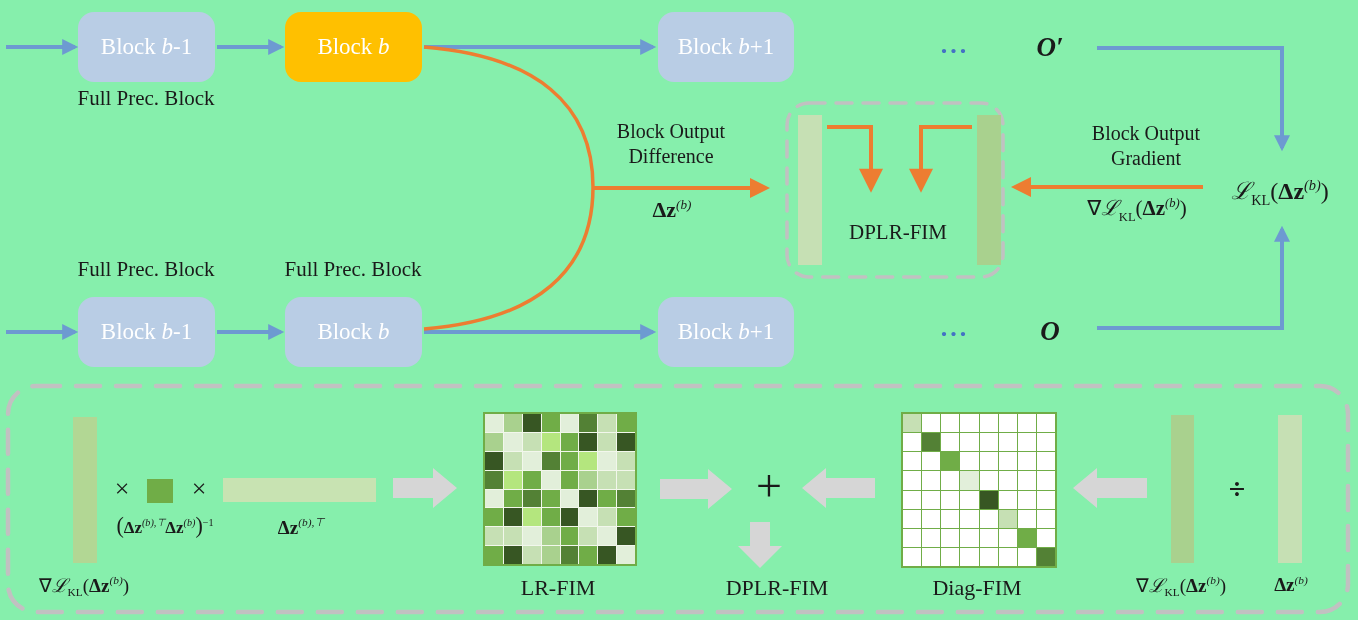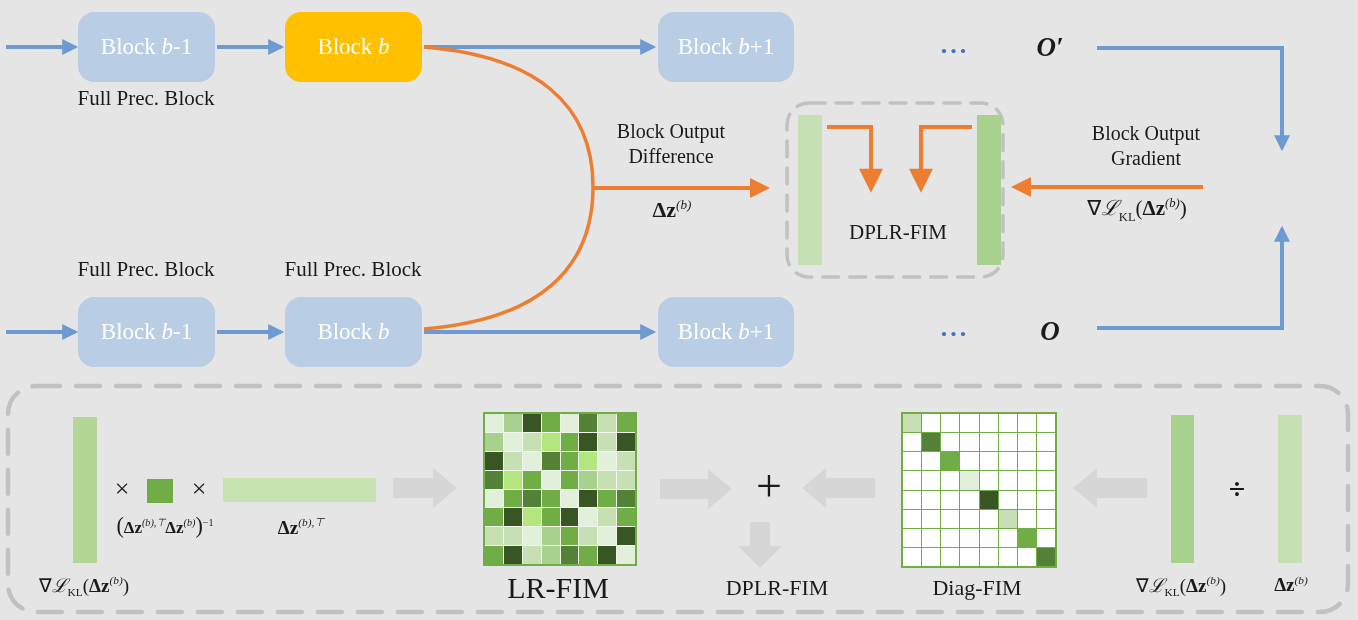--- a/index.html
+++ b/index.html
@@ -1,16 +1,16 @@
 <!DOCTYPE html>
 <html><head>
 <meta charset="utf-8">
 <style>
   html,body{margin:0;padding:0;background:#ffffff;}
-  .canvas{position:relative;width:1358px;height:620px;background:#e5e5e5;overflow:hidden;
+  .canvas{position:relative;width:1358px;height:620px;background:#86efac;overflow:hidden;
           font-family:"Liberation Serif",serif;color:#1a1a1a;}
   svg.overlay{position:absolute;left:0;top:0;width:1358px;height:620px;}
   .blk{position:absolute;display:flex;align-items:center;justify-content:center;
        border-radius:16px;color:#ffffff;font-size:23px;}
   .blk.blue{background:#b9cde5;}
   .blk.orange{background:#ffc000;}
   .ctr{position:absolute;transform:translate(-50%,-50%);white-space:nowrap;text-align:center;}
   .cap{font-size:21px;}
   .two{line-height:25px;font-size:20px;}
   .dots{font-size:26px;font-weight:bold;color:#4472c4;letter-spacing:3px;}
@@ -106,20 +106,21 @@
 
   <div class="ctr cap" style="left:146px;top:98px;">Full Prec. Block</div>
   <div class="ctr cap" style="left:146px;top:269px;">Full Prec. Block</div>
   <div class="ctr cap" style="left:353px;top:269px;">Full Prec. Block</div>
 
   <div class="ctr dots" style="left:955px;top:45px;">...</div>
   <div class="ctr outv" style="left:1050px;top:47px;">O′</div>
   <div class="ctr dots" style="left:955px;top:328px;">...</div>
   <div class="ctr outv" style="left:1050px;top:331px;">O</div>
 
+  <div class="ctr fx big" style="left:1280px;top:191px;"><span class="scr">ℒ</span><sub>KL</sub><span>(</span><span class="dzb">Δz</span><sup class="it">(b)</sup><span>)</span></div>
 
   <div class="ctr two" style="left:671px;top:144px;">
     <div>Block Output</div>
     <div>Difference</div>
   </div>
   <div class="ctr fx" style="left:672px;top:210px;font-size:22px;"><span class="dzb">Δz</span><sup class="it">(b)</sup></div>
 
   <div class="ctr two" style="left:1146px;top:146px;">
     <div>Block Output</div>
     <div>Gradient</div>
@@ -199,21 +200,21 @@
       <div class="cell" style="background: rgb(55, 86, 35);"></div>
       <div class="cell" style="background: rgb(112, 173, 71);"></div>
       <div class="cell" style="background: rgb(55, 86, 35);"></div>
       <div class="cell" style="background: rgb(198, 224, 180);"></div>
       <div class="cell" style="background: rgb(169, 209, 142);"></div>
       <div class="cell" style="background: rgb(83, 129, 53);"></div>
       <div class="cell" style="background: rgb(112, 173, 71);"></div>
       <div class="cell" style="background: rgb(55, 86, 35);"></div>
       <div class="cell" style="background: rgb(226, 239, 218);"></div>
     </div>
-  <div class="ctr fx" style="left:558px;top:588px;font-size:30px;">LR-FIM</div>
+  <div class="ctr fx" style="left:558px;top:588px;font-size:22px;">LR-FIM</div>
 
   <div class="ctr plus" style="left:769px;top:485px;">+</div>
   <div class="ctr fx" style="left:777px;top:588px;font-size:22px;">DPLR-FIM</div>
 
   <div class="matrix dg" style="left:901px;top:412px;width:152px;height:152px;">
       <div class="cell" style="background: rgb(198, 224, 180);"></div>
       <div class="cell" style="background: rgb(255, 255, 255);"></div>
       <div class="cell" style="background: rgb(255, 255, 255);"></div>
       <div class="cell" style="background: rgb(255, 255, 255);"></div>
       <div class="cell" style="background: rgb(255, 255, 255);"></div>

